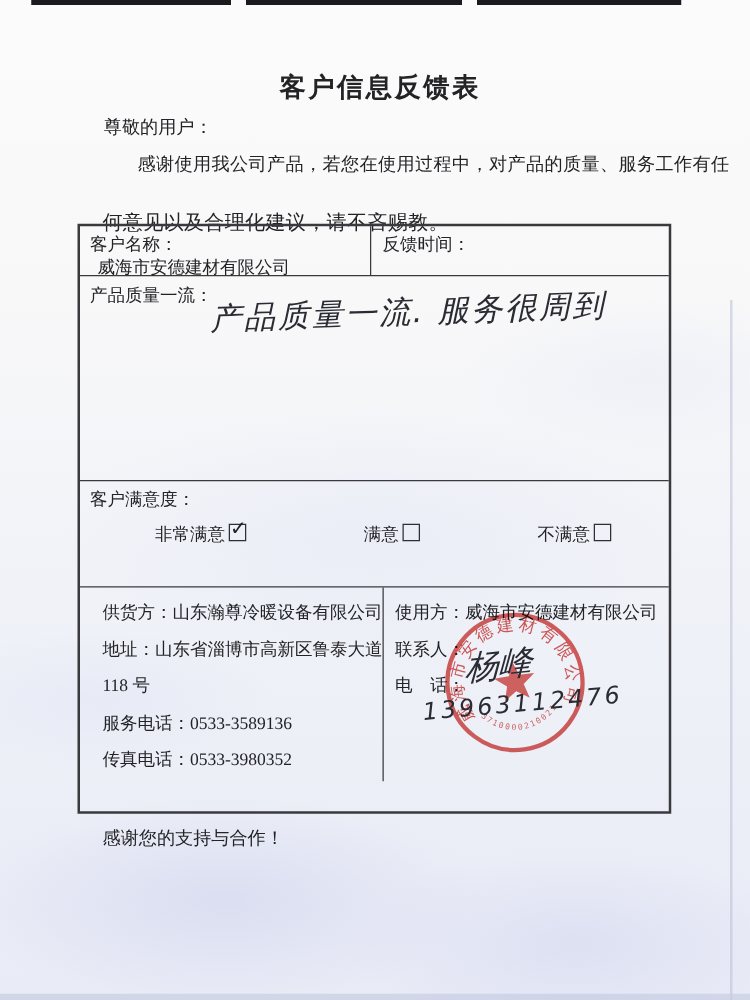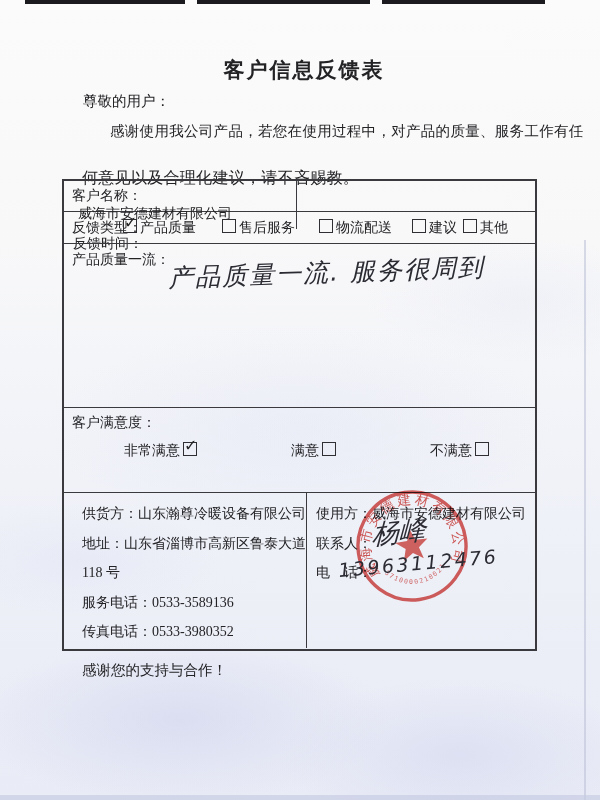--- a/index.html
+++ b/index.html
@@ -21,21 +21,21 @@
   .title{position:absolute;top:56px;left:8px;width:592px;text-align:center;
     font-size:21px;font-weight:bold;letter-spacing:2px;}
   .salutation{position:absolute;left:83px;top:92px;font-size:14.5px;}
   .intro1{position:absolute;left:110px;top:122px;font-size:14.5px;letter-spacing:.3px;white-space:nowrap;font-family:Liberation Mono, monospace;}
   .intro2{position:absolute;left:82px;top:168px;font-size:16px;letter-spacing:.3px;white-space:nowrap;}
   .footer{position:absolute;left:82px;top:661px;font-size:14.5px;}
   .ftable{position:absolute;left:62px;top:179px;width:475px;height:472px;
     border:2px solid #3a3a3e;box-sizing:border-box;font-size:14px;}
   .row{position:relative;box-sizing:border-box;border-bottom:1.5px solid #3a3a3e;}
   .row:last-child{border-bottom:none;}
-  .r1{height:31px;display:flex;flex-direction:column;}
+  .r1{height:40px;display:flex;}
   .r2{height:32px;}
   .r3{height:164px;}
   .r4{height:85px;}
   .r5{height:auto;flex:1;display:flex;height:155px;margin-left:10px;}
   .cellA{width:233px;box-sizing:border-box;border-right:1.5px solid #3a3a3e;padding:6px 8px;}
   .cellB{flex:1;box-sizing:border-box;padding:6px 9px;}
   .lbl{white-space:nowrap;}
   .val{margin-left:6px;white-space:nowrap;}
   .abs{position:absolute;white-space:nowrap;}
   .cb{position:relative;display:inline-block;width:12px;height:12px;border:1.5px solid #2f2f33;
@@ -69,28 +69,20 @@
 
     <div class="row r1">
       <div class="cellA">
         <span class="lbl">客户名称：</span><span class="val">威海市安德建材有限公司</span>
       </div>
       <div class="cellB">
         <span class="lbl">反馈时间：</span><span class="val"></span>
       </div>
     </div>
 
-    <div class="row r2">
-      <span class="abs lbl" style="left:8px;top:7px">反馈类型：</span>
-      <span class="abs" style="left:56px;top:7px"><span class="cb checked"></span><span>产品质量</span></span>
-      <span class="abs" style="left:155px;top:7px"><span class="cb"></span><span>售后服务</span></span>
-      <span class="abs" style="left:252px;top:7px"><span class="cb"></span><span>物流配送</span></span>
-      <span class="abs" style="left:345px;top:7px"><span class="cb"></span><span>建议</span></span>
-      <span class="abs" style="left:396px;top:7px"><span class="cb"></span><span>其他</span></span>
-    </div>
 
     <div class="row r3">
       <span class="abs lbl" style="left:8px;top:7px">产品质量一流：</span>
       <span class="hw hw-content">产品质量一流. 服务很周到</span>
     </div>
 
     <div class="row r4">
       <span class="abs lbl" style="left:8px;top:6px">客户满意度：</span>
       <span class="abs" style="left:60px;top:34px"><span>非常满意</span><span class="cb checked"></span></span>
       <span class="abs" style="left:227px;top:34px"><span>满意</span><span class="cb"></span></span>

